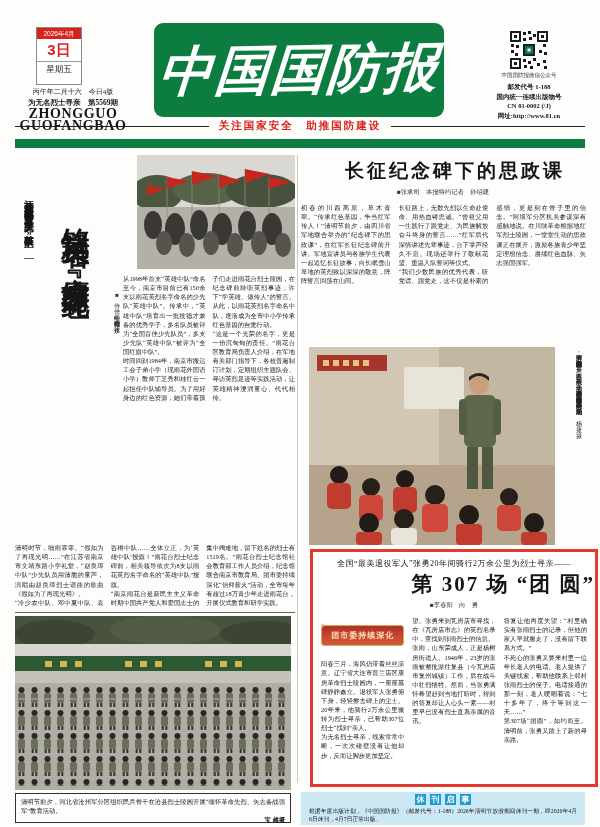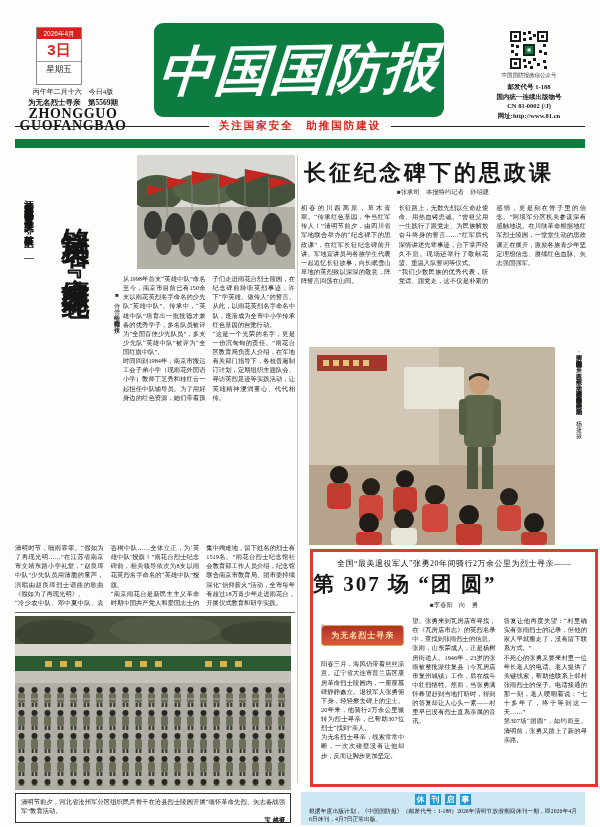--- a/index.html
+++ b/index.html
@@ -36,28 +36,28 @@
   .byline-vert{left:108px;top:292px;height:122px;width:13px;font-size:6px;color:#333;}
   .photo1{left:137px;top:155px;}
   .body-top{left:123px;top:274px;width:172px;height:264px;column-count:2;column-gap:7px;}
   .body-bottom{left:15px;top:543px;width:280px;height:66px;column-count:3;column-gap:7px;}
   .hr1{left:15px;top:612px;width:280px;}
   .photo2{left:15px;top:616px;}
   .caption-box{left:15px;top:793px;width:264px;height:22px;border:1px solid #333;padding:3px 5px;font-size:6.3px;line-height:1.45;text-align:justify;}
   .caption-credit{text-align:right;font-weight:bold;}
   
   .vdiv{left:297px;top:155px;height:628px;border-left:1px solid #c9c9c9;width:0;}
-  .title2{left:304px;top:158px;width:286px;font-size:22px;font-weight:bold;letter-spacing:3px;}
+  .title2{left:312px;top:158px;width:286px;text-align:center;font-size:19px;font-weight:bold;letter-spacing:3px;}
   .byline2{left:300px;top:188px;width:286px;text-align:center;font-size:6.3px;color:#333;}
   .body2{left:301px;top:203px;width:285px;height:140px;column-count:3;column-gap:8px;}
   .photo3{left:309px;top:347px;}
   .photo3-cap{left:558px;top:350px;height:192px;width:27px;font-size:6px;line-height:13px;color:#222;}
   .red-box{left:297px;top:549px;width:282px;height:232px;border:3px solid #e23a2e;background:#fff;padding:0;margin-left:13px;}
   .kicker3{margin-top:6px;text-align:center;font-size:8px;letter-spacing:.5px;}
-  .title3{text-align:left;font-size:21px;font-weight:bold;letter-spacing:2px;margin-top:1px;}
+  .title3{text-align:right;font-size:21px;font-weight:bold;letter-spacing:2px;margin-top:1px;}
   .byline3{text-align:center;font-size:6.3px;margin-top:3px;color:#333;}
   .box-cols{display:flex;gap:8px;margin:6px 8px 0 8px;}
   .box-col{flex:1;font-size:6.3px;line-height:1.45;text-align:justify;white-space:pre-line;overflow:hidden;height:162px;}
   .badge{height:19px;margin-bottom:4px;background:linear-gradient(180deg,#b13026,#d85a3c);border:1px solid #d8a957;
          border-radius:3px;color:#ffe3ae;font-size:8px;font-weight:bold;display:flex;align-items:center;justify-content:center;
          letter-spacing:1px;position:relative;}
   .badge .heart{position:absolute;left:-3px;top:-6px;color:#e6b2a8;font-size:9px;}
   
   .blue-box{left:301px;top:792px;width:284px;height:33px;background:#cde8f5;}
   .notice-title{display:flex;justify-content:center;gap:4px;padding-top:2px;}
@@ -293,21 +293,21 @@
   <div class="abs photo3-cap vert">清明节前夕，武警某部官兵走进驻地幼儿园，开展“童心向党、致敬英烈”主题活动，为小朋友讲述英烈故事，在孩子们心中播撒热爱祖国、崇尚英雄的种子。图为活动现场。　杨 捷 摄</div>
 
   <div class="abs red-box">
     <div class="kicker3">全国“最美退役军人”张勇20年间骑行2万余公里为烈士寻亲——</div>
     <div class="title3">第 307 场 “团 圆”</div>
     <div class="byline3">■李春阳　向　勇</div>
     <div class="box-cols">
       <div class="box-col">
         <div class="badge">
           <span class="heart">♥</span>
-          <span>为无名烈士寻亲</span>
+          <span>团市委持续深化</span>
         </div>
         <span>阳春三月，海风仍带着丝丝凉意。辽宁省大连市普兰店区唐房革命烈士陵园内，一座座墓碑静静矗立。退役军人张勇俯下身，轻轻擦去碑上的尘土。20年来，他骑行2万余公里辗转为烈士寻亲，已帮助307位烈士“找到”亲人。
 为无名烈士寻亲，线索常常中断，一次次碰壁没有让他却步，反而让脚步更加坚定。</span>
       </div>
       <div class="box-col">望。张勇来到瓦房店市寻找，在《瓦房店市志》的英烈名录中，查找到张雨烈士的信息。
 张雨，山东荣成人，正是杨树房街道人。1946年，23岁的张雨被整批派往复县（今瓦房店市复州城镇）工作，后在战斗中壮烈牺牲。然而，当张勇满怀希望赶到当地打听时，得到的答复却让人心头一紧——村里早已没有烈士直系亲属的音讯。</div>
       <div class="box-col">答复让他再度失望：“村里确实有张雨烈士的记录，但他的家人早就搬走了，没有留下联系方式。”
 不死心的张勇又要来村里一位年长老人的电话。老人提供了关键线索，帮助他联系上邻村张雨烈士的侄子。电话接通的那一刻，老人哽咽着说：“七十多年了，终于等到这一天……”
 第307场“团圆”，如约而至。清明前，张勇又踏上了新的寻亲路。</div>
     </div>

